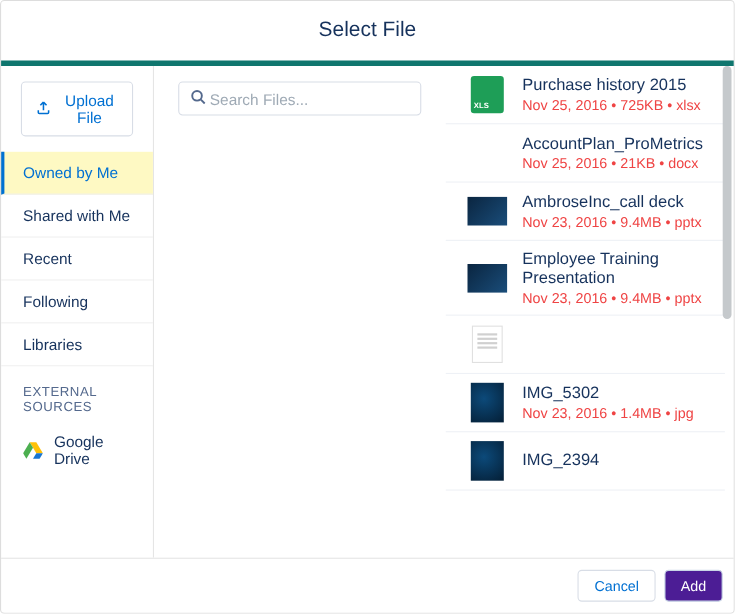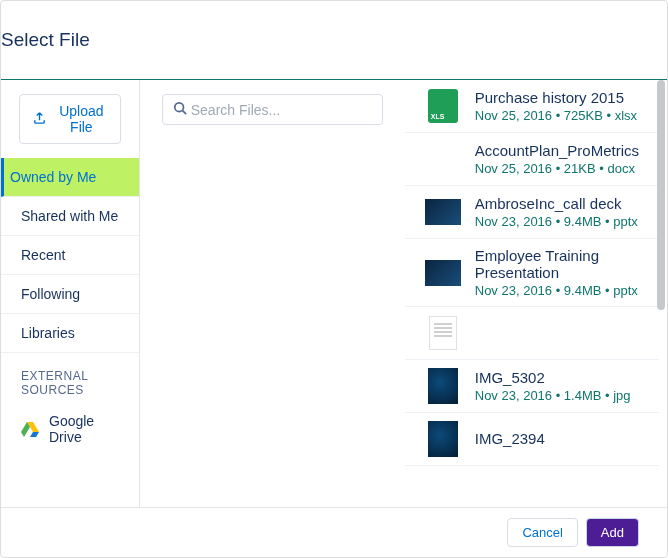--- a/index.html
+++ b/index.html
@@ -16,23 +16,23 @@
     }
     .modal {
       width: 668px;
       height: 558px;
       display: flex;
       flex-direction: column;
       border: 1px solid #ddd;
       border-radius: 4px;
     }
     .modal-header {
-      padding: 28px 0;
-      text-align: left;
-      border-bottom: 1px solid #0f766e;
+      padding: 16px 0;
+      text-align: center;
+      border-bottom: 5px solid #0f766e;
     }
     .modal-title {
       font-size: 19px;
       font-weight: 400;
       color: #16325c;
     }
     .modal-body {
       display: flex;
       flex: 1;
       overflow: hidden;
@@ -64,23 +64,23 @@
     }
     .sidebar-item {
       padding: 11px 20px;
       font-size: 14px;
       color: #16325c;
       cursor: pointer;
       border-bottom: 1px solid #f0f0f0;
     }
     .sidebar-item.active {
       color: #0070d2;
-      background: #bef264;
+      background: #fef9c3;
       border-left: 3px solid #0070d2;
-      padding-left: 6px;
+      padding-left: 17px;
     }
     .sidebar-section-title {
       padding: 16px 20px 8px 20px;
       font-size: 12px;
       color: #54698d;
       letter-spacing: 0.5px;
     }
     .ext-item {
       padding: 8px 20px;
       font-size: 14px;
@@ -201,33 +201,33 @@
     .file-info {
       flex: 1;
     }
     .file-name {
       font-size: 15px;
       color: #16325c;
       margin-bottom: 2px;
     }
     .file-meta {
       font-size: 13px;
-      color: #0f766e;
+      color: #ef4444;
     }
     .scroll-track {
       position: absolute;
       right: 2px;
       top: 0;
       width: 8px;
       height: 230px;
       background: #c5c9cc;
       border-radius: 4px;
     }
     .modal-footer {
-      padding: 10px 28px;
+      padding: 10px 10px;
       border-top: 1px solid #e5e5e5;
       display: flex;
       justify-content: flex-end;
       gap: 8px;
     }
     .btn {
       padding: 6px 14px;
       border: 1px solid #d8dde6;
       border-radius: 4px;
       font-size: 13px;

